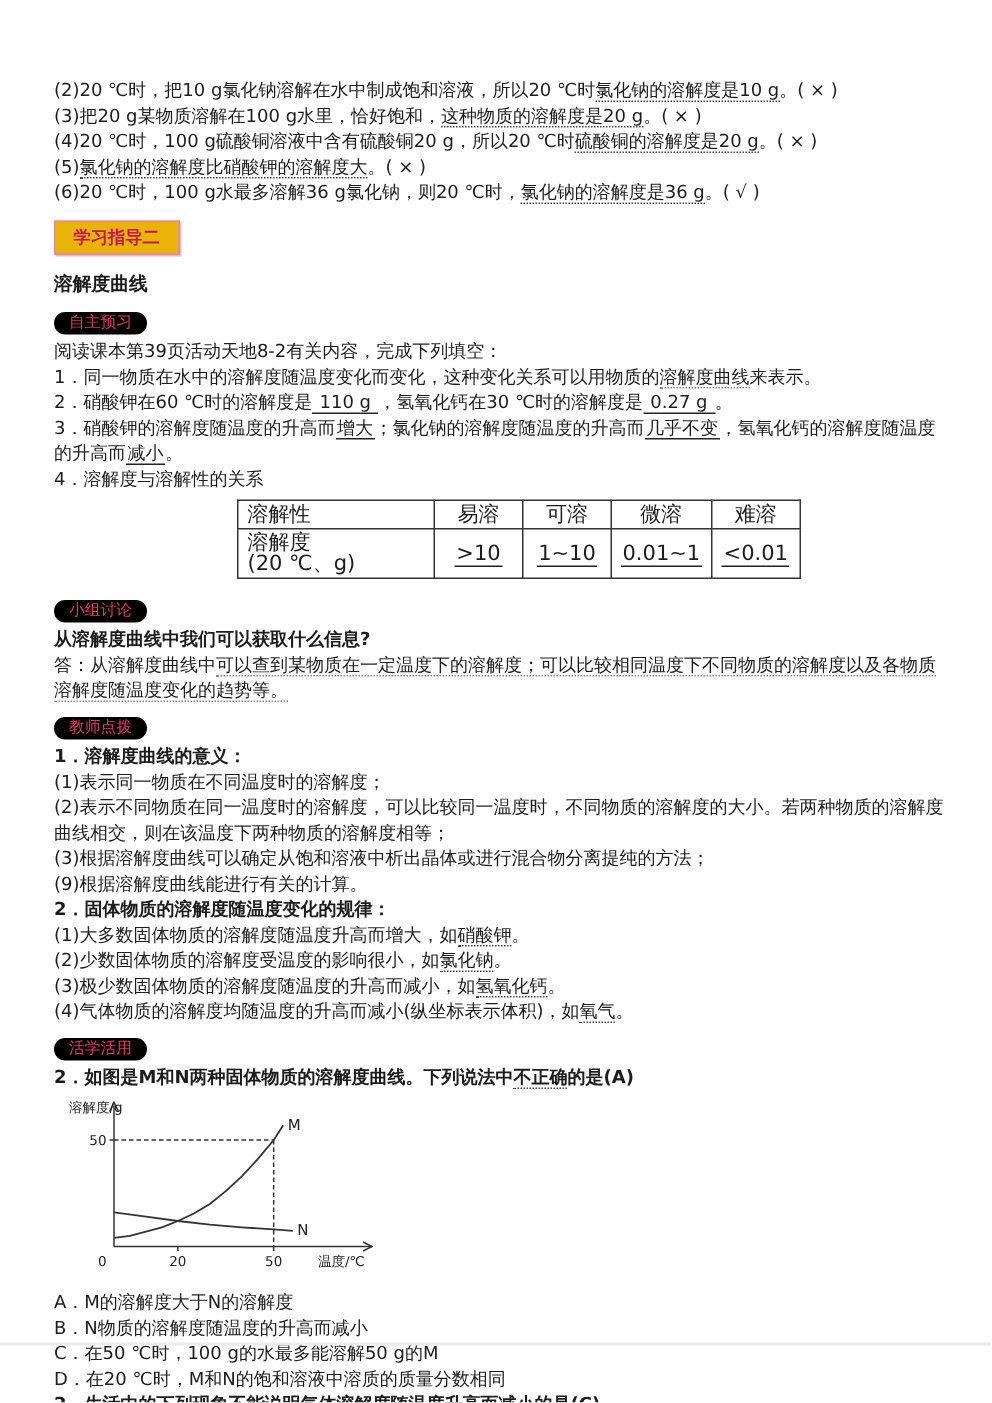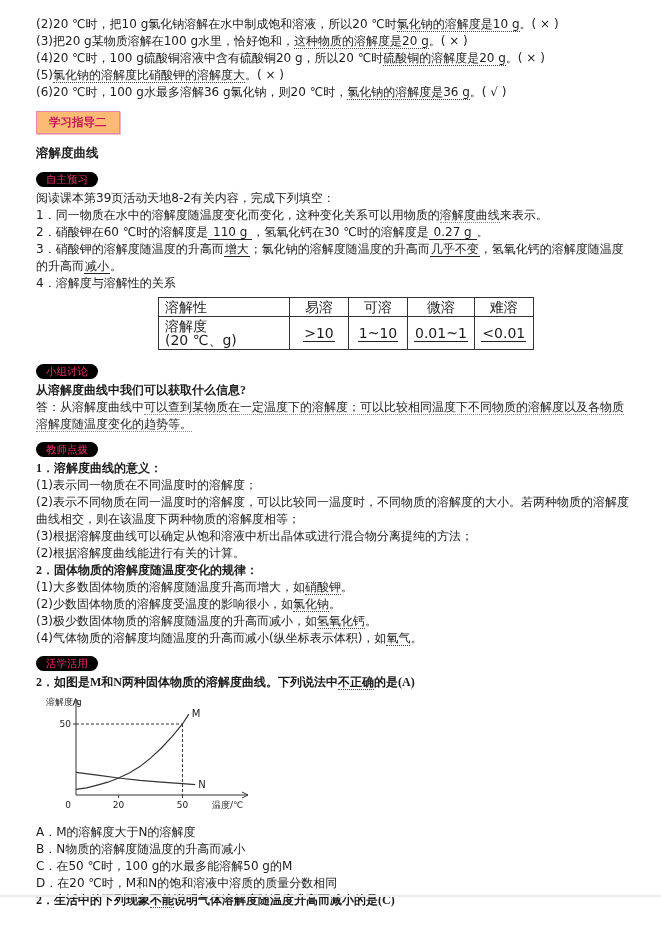--- a/index.html
+++ b/index.html
@@ -3,33 +3,33 @@
 <meta charset="utf-8">
 <style>
   html,body{margin:0;padding:0;background:#ffffff;}
   .page{
     position:relative;
     width:661px;height:935px;
     box-sizing:border-box;
     background:#ffffff;
     font-family:"DejaVu Sans","Liberation Sans",sans-serif;
     font-size:12px;line-height:17px;color:#1c1c1c;
-    padding:16px 28px 0 36px;
+    padding:52px 28px 0 36px;
     overflow:hidden;
   }
   .line{margin:0;}
-  .bold{font-weight:bold;font-family:Liberation Serif, serif;}
+  .bold{font-weight:bold;}
   
   .seg-u{border-bottom:1.2px solid #222;padding:0 1px;}
   .seg-d{border-bottom:1.5px dotted #444;}
   .seg-w{border-bottom:1.5px dotted #888;}
   
   .guide-label{
     display:inline-block;
-    background:#fdba74;color:#c2185b;
+    background:#eab308;color:#c2185b;
     border:1px solid #e089a8;
     box-shadow:1px 1px 0 #edb6c9;
     font-size:11.5px;font-weight:bold;
     padding:2px 12px;margin:10px 0 2px;
   }
   .heading{font-size:12.5px;font-weight:bold;margin:8px 0 2px;}
   
   .badge{
     display:inline-block;
     background:#000000;color:#e8336d;
@@ -111,21 +111,21 @@
   <p class="line bold">从溶解度曲线中我们可以获取什么信息?</p>
   <p class="line"><span>答：从溶解度曲线中</span><span class="seg-w">可以查到某物质在一定温度下的溶解度；可以比较相同温度下不同物质的溶解度以及各物质溶解度随温度变化的趋势等。</span></p>
 
   
   <div><span class="badge">教师点拨</span></div>
   <section>
     <p class="line bold"><span>1．溶解度曲线的意义：</span></p>
     <p class="line"><span>(1)表示同一物质在不同温度时的溶解度；</span></p>
     <p class="line"><span>(2)表示不同物质在同一温度时的溶解度，可以比较同一温度时，不同物质的溶解度的大小。若两种物质的溶解度曲线相交，则在该温度下两种物质的溶解度相等；</span></p>
     <p class="line"><span>(3)根据溶解度曲线可以确定从饱和溶液中析出晶体或进行混合物分离提纯的方法；</span></p>
-    <p class="line"><span>(2)根据溶解度曲线能进行有关的计算。</span></p>
+    <p class="line"><span>(9)根据溶解度曲线能进行有关的计算。</span></p>
     <p class="line bold"><span>2．固体物质的溶解度随温度变化的规律：</span></p>
     <p class="line"><span>(1)大多数固体物质的溶解度随温度升高而增大，如</span><span class="seg-d">硝酸钾</span><span>。</span></p>
     <p class="line"><span>(2)少数固体物质的溶解度受温度的影响很小，如</span><span class="seg-d">氯化钠</span><span>。</span></p>
     <p class="line"><span>(3)极少数固体物质的溶解度随温度的升高而减小，如</span><span class="seg-d">氢氧化钙</span><span>。</span></p>
     <p class="line"><span>(4)气体物质的溶解度均随温度的升高而减小(纵坐标表示体积)，如</span><span class="seg-d">氧气</span><span>。</span></p>
   </section>
 
   
   <div><span class="badge">活学活用</span></div>
   <p class="line bold"><span>2．如图是M和N两种固体物质的溶解度曲线。下列说法中</span><span class="seg-d">不正确</span><span>的是(A)</span></p>

